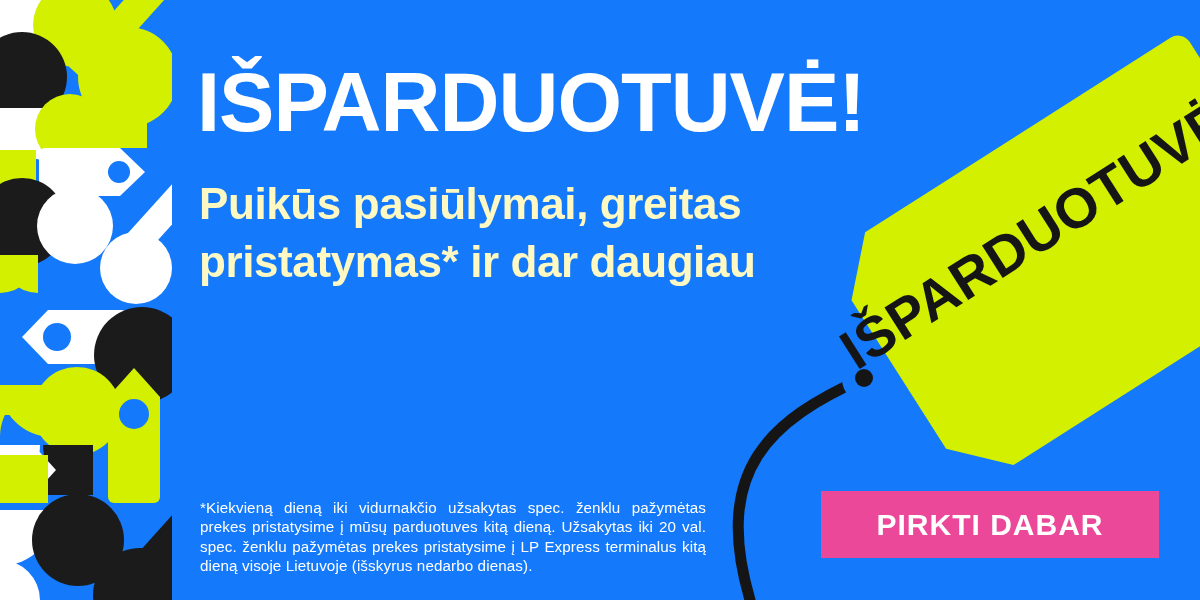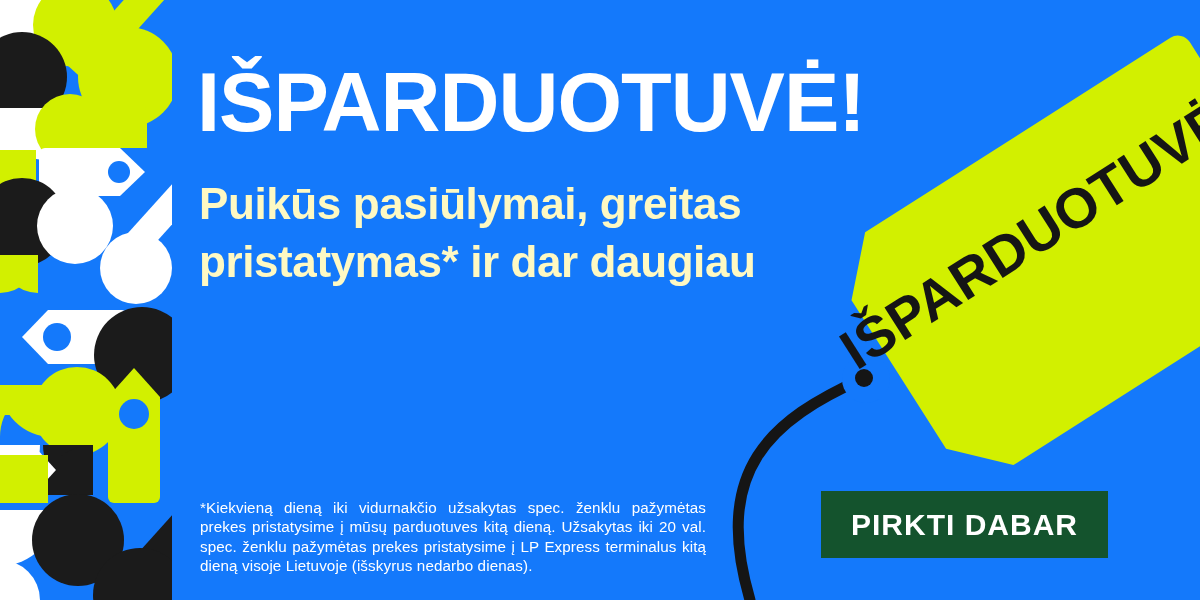--- a/index.html
+++ b/index.html
@@ -32,22 +32,22 @@
     width:506px;
     font-size:15.2px;line-height:1.28;font-weight:400;
     color:#ffffff;text-align:justify;
     letter-spacing:0.1px;
     margin-top:36px;
   }
 
   
   #cta{
     position:absolute;left:821px;top:491px;
-    width:287px;height:67px;
-    background:#14532d;border:0;
+    width:338px;height:67px;
+    background:#ec4899;border:0;
     display:flex;align-items:center;justify-content:center;
     cursor:pointer;padding:0;
   }
   #ctaLabel{
     color:#ffffff;font-size:30px;font-weight:700;
     letter-spacing:1.0px;font-family:"Liberation Sans", sans-serif;
   }
 
   
   #tagText{

